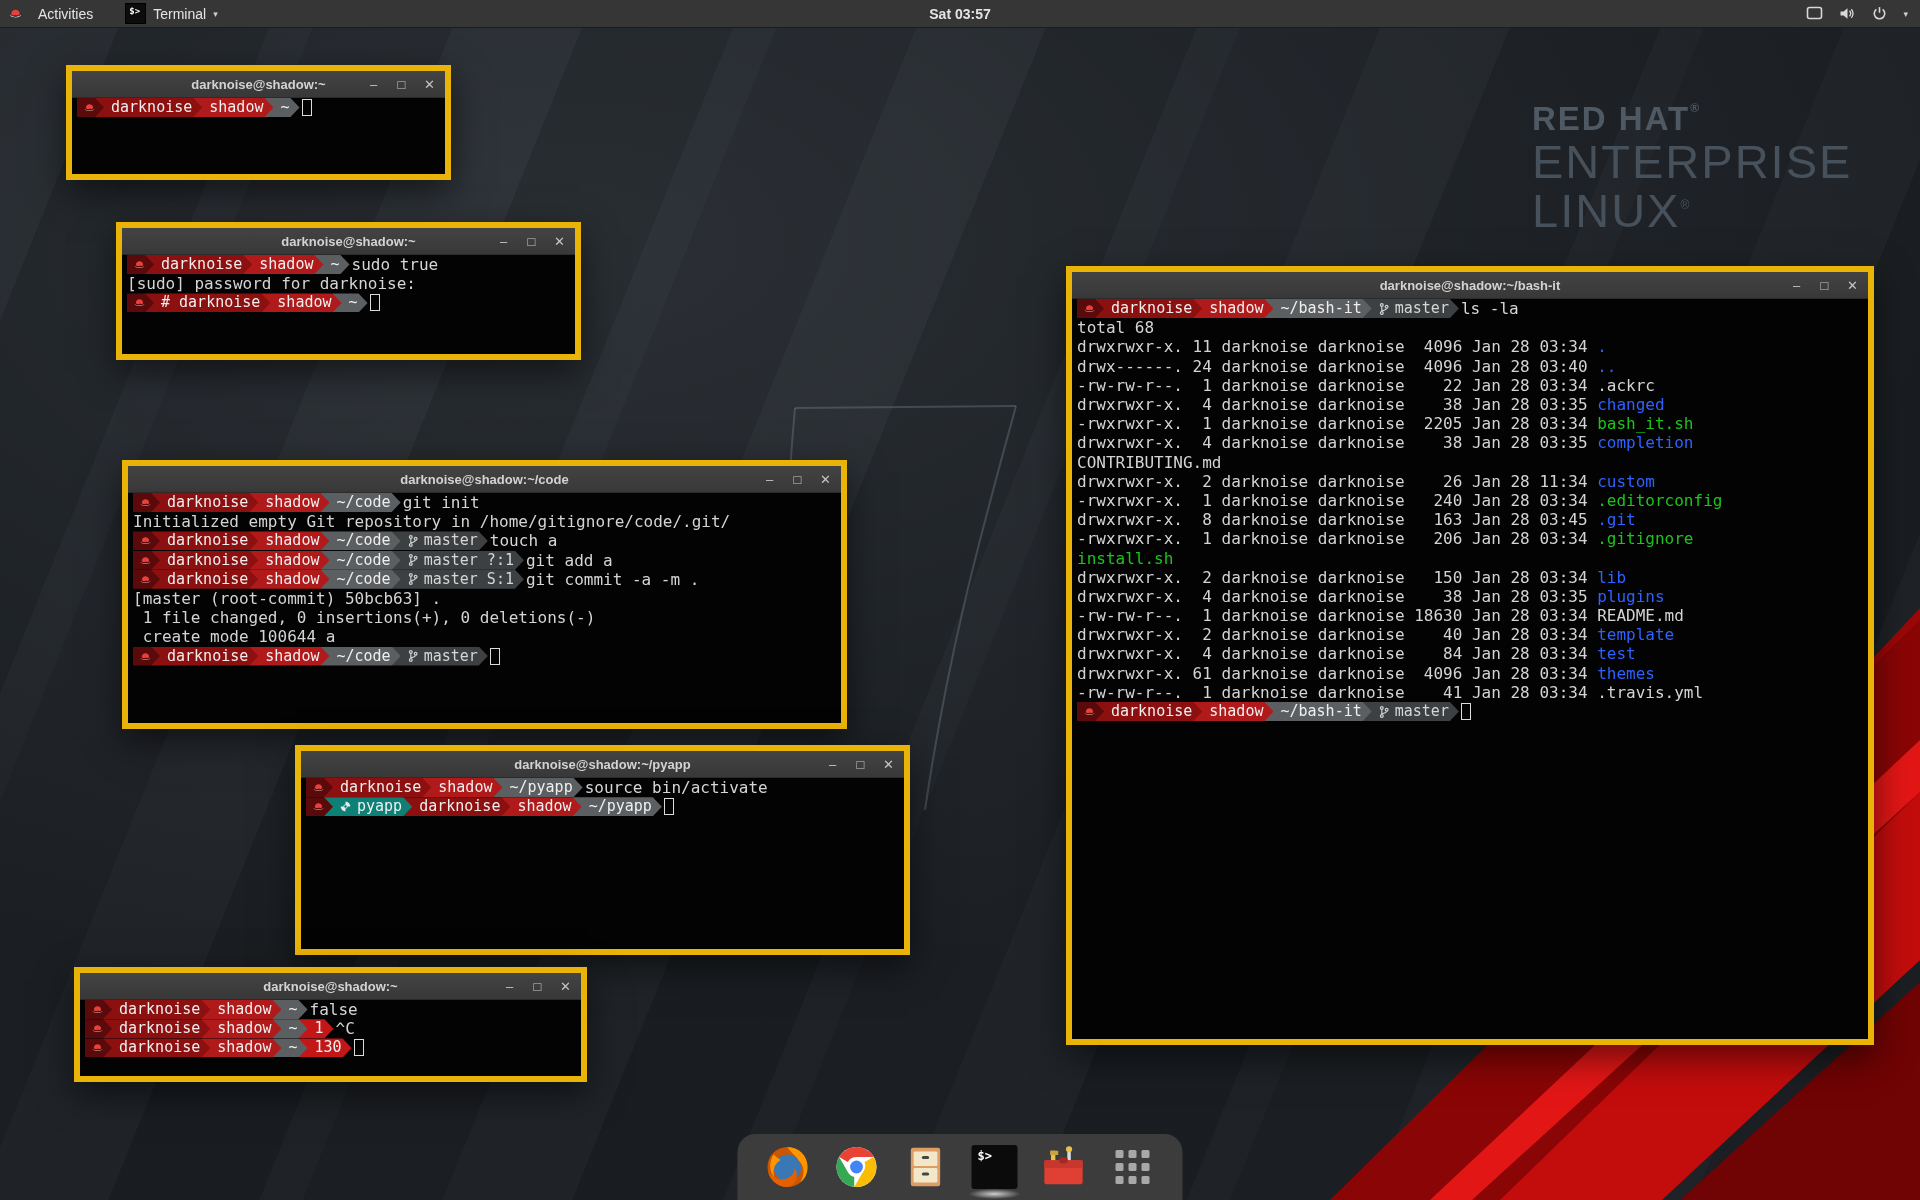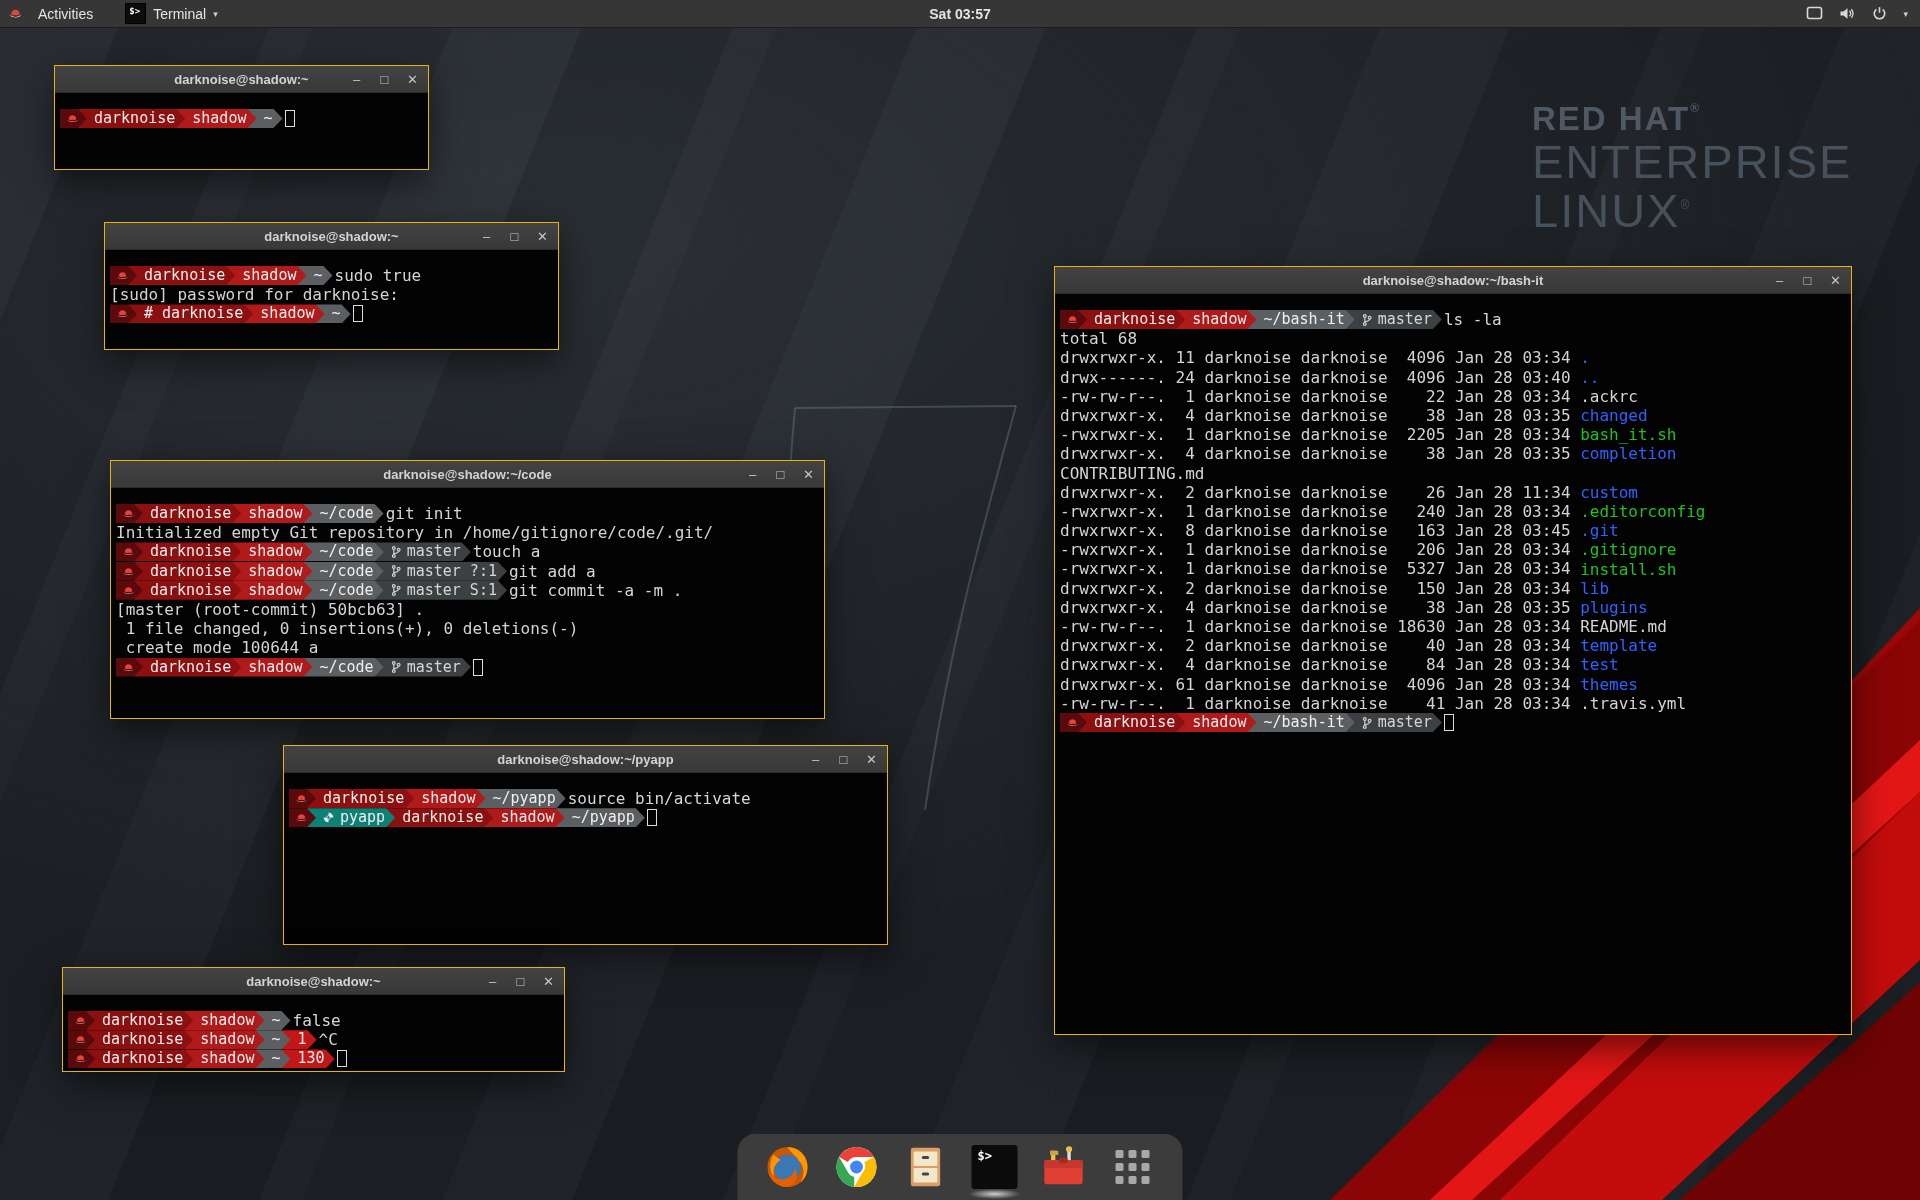--- a/index.html
+++ b/index.html
@@ -24,28 +24,28 @@
   .tb-clock{position:absolute;left:50%;transform:translateX(-50%);font-weight:700;font-size:14px;cursor:pointer;}
   .tb-right{margin-left:auto;display:flex;align-items:center;gap:16px;padding-right:12px;height:100%;}
   .tb-ico{display:flex;align-items:center;cursor:pointer;}
   
   .brand{position:absolute;left:1532px;top:100px;z-index:1;color:#4c5660;user-select:none;}
   .brand .b1{font-size:33px;font-weight:bold;letter-spacing:2px;color:#4f5963;}
   .brand .b2,.brand .b3{font-size:47px;font-weight:300;letter-spacing:2px;line-height:1.04;
     font-family:"Liberation Sans",sans-serif;color:#47515b;}
   .brand sup{font-size:12px;vertical-align:18px;}
   
-  .term-window{position:absolute;background:#030303;border:1px solid #eab308;z-index:3;
-    box-shadow:0 12px 34px rgba(0,0,0,.55);}
+  .term-window{position:absolute;background:#030303;border:6px solid #eab308;z-index:3;
+    box-shadow:0 12px 34px rgba(0,0,0,.55);margin-left:12px;}
   .titlebar{height:26px;background:linear-gradient(#434343,#383838);border-bottom:1px solid #2b2b2b;
     position:relative;display:flex;align-items:center;justify-content:center;}
   .title{font-size:13px;font-weight:700;color:#d3d3d3;}
   .tb-btns{position:absolute;right:9px;top:0;height:100%;display:flex;align-items:center;gap:15px;}
   .tbb{color:#c6c6c6;font-size:13px;width:13px;text-align:center;cursor:pointer;line-height:1;}
-  .tbody{padding:16px 5px 0 5px;font-family:"DejaVu Sans Mono",monospace;font-size:16px;}
+  .tbody{padding:0 5px 0 5px;font-family:"DejaVu Sans Mono",monospace;font-size:16px;}
   .tline{height:19.2px;display:flex;align-items:center;}
   .out{white-space:pre;color:#d4d4d4;font:16px/19.2px "DejaVu Sans Mono",monospace;}
   .n-dir{color:#2e62ff;white-space:pre;} .n-exec{color:#1ec41e;white-space:pre;} .n-plain{color:#d4d4d4;white-space:pre;}
   .seg{position:relative;display:inline-flex;align-items:center;height:19px;padding:0 10px 0 16px;
     margin-right:-9px;color:#efefef;font:15px/19px "DejaVu Sans Mono",monospace;
     clip-path:polygon(0 0,calc(100% - 9px) 0,100% 50%,calc(100% - 9px) 100%,0 100%);gap:6px;}
   .seg-hat{background:#5a0a0a;padding:0 8px 0 6px;}
   .seg-user{background:#8c1010;}
   .seg-host{background:#b11a1a;}
   .seg-path{background:#5c5f61;}
@@ -580,21 +580,20 @@
       </div>
       <div class="tline">
         <span class="out">drwxrwxr-x.  8 darknoise darknoise   163 Jan 28 03:45 </span>
         <span class="n-dir">.git</span>
       </div>
       <div class="tline">
         <span class="out">-rwxrwxr-x.  1 darknoise darknoise   206 Jan 28 03:34 </span>
         <span class="n-exec">.gitignore</span>
       </div>
       <div class="tline">
-        <span class="out">-rwxrwxr-x.  1 darknoise darknoise  5327 Jan 28 03:34 </span>
         <span class="n-exec">install.sh</span>
       </div>
       <div class="tline">
         <span class="out">drwxrwxr-x.  2 darknoise darknoise   150 Jan 28 03:34 </span>
         <span class="n-dir">lib</span>
       </div>
       <div class="tline">
         <span class="out">drwxrwxr-x.  4 darknoise darknoise    38 Jan 28 03:35 </span>
         <span class="n-dir">plugins</span>
       </div>

